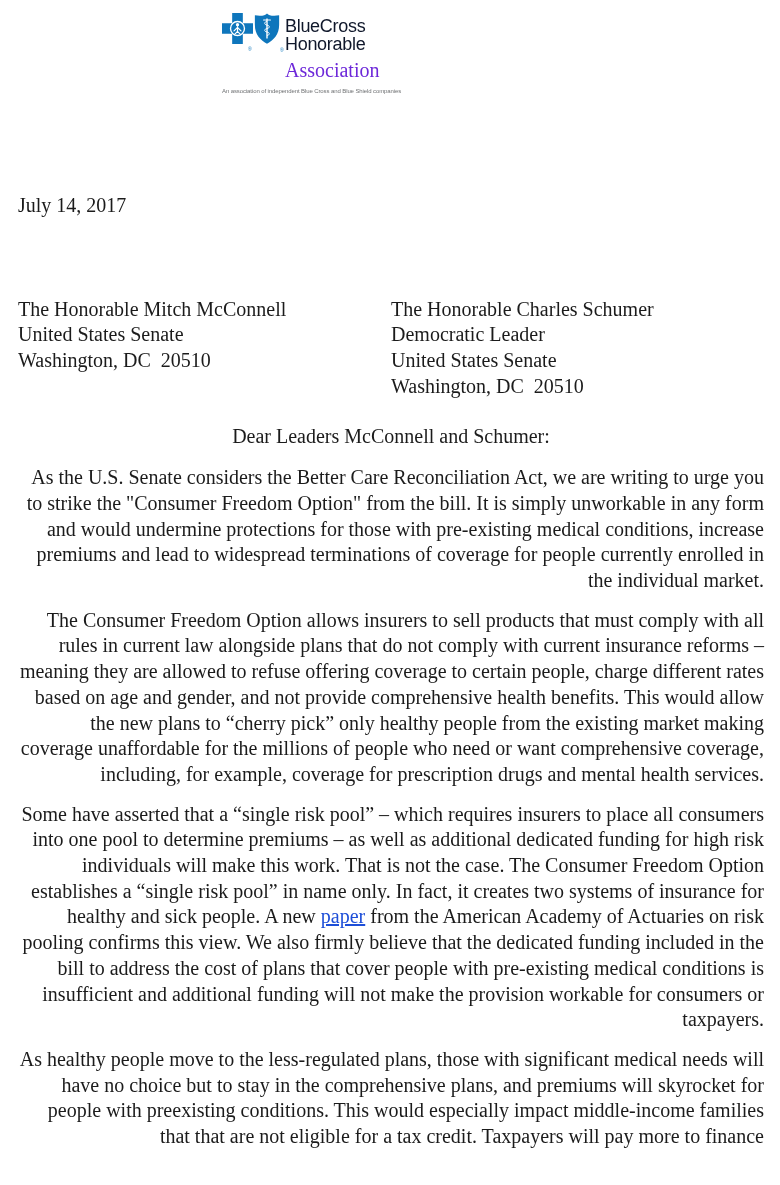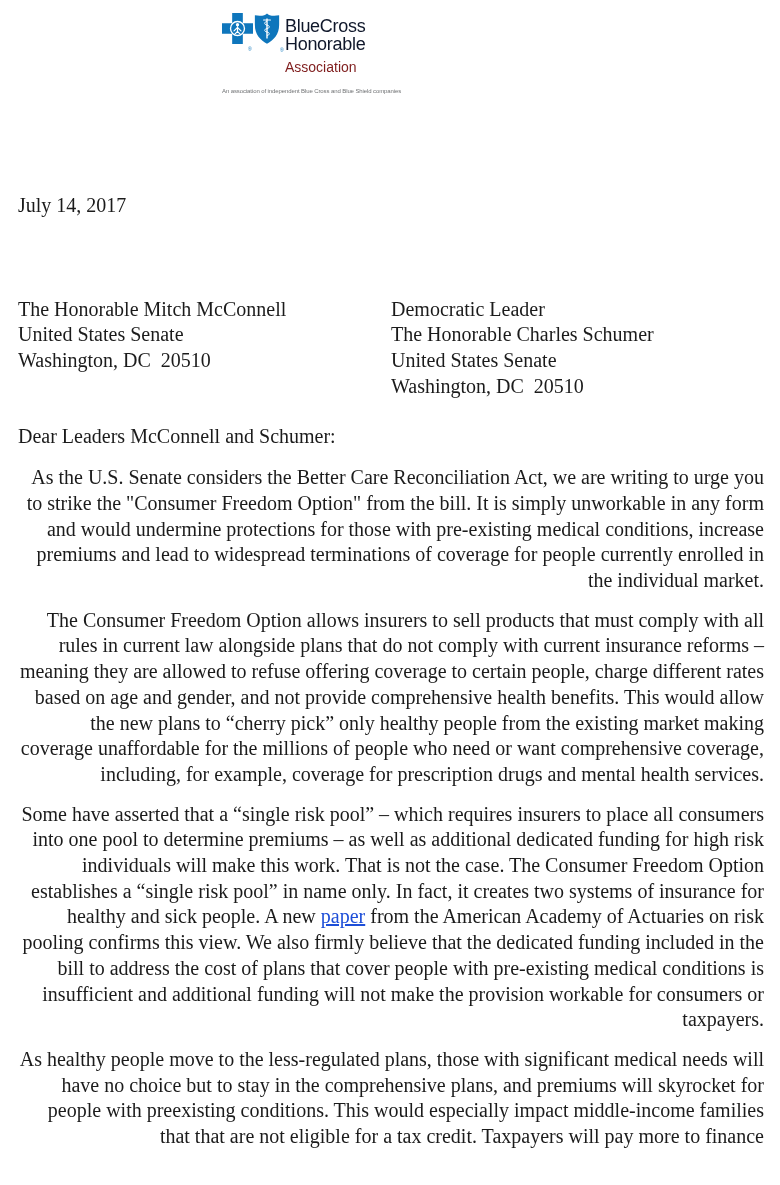--- a/index.html
+++ b/index.html
@@ -38,40 +38,40 @@
   .bcbs-reg-cross { position: absolute; left: 26px; top: 36px; font-family: "Liberation Sans", sans-serif; font-size: 5px; color: #0e76bc; }
   .bcbs-reg-shield { position: absolute; left: 58px; top: 37px; font-family: "Liberation Sans", sans-serif; font-size: 5px; color: #0e76bc; }
   .bcbs-name {
     position: absolute; left: 63px; top: 8px;
     font-family: "Liberation Sans", sans-serif;
     font-weight: normal; font-size: 18px; line-height: 17.5px;
     letter-spacing: -0.3px; color: #0f172a;
   }
   .bcbs-association {
     position: absolute; left: 63px; top: 49px;
-    font-family: Liberation Sans, sans-serif;
-    font-size: 14px; color: #7f1d1d;
+    font-family: Liberation Serif, serif;
+    font-size: 20px; color: #6d28d9;
   }
   .bcbs-tagline {
     position: absolute; left: 0; top: 78px; width: 170px;
     font-family: "Liberation Sans", sans-serif;
     font-size: 6px; letter-spacing: -0.1px; color: #707274;
     white-space: nowrap;
   }
 
   
   .letter-body {
     position: absolute; left: 18px; top: 193px; width: 746px;
     font-size: 20px; line-height: 25.7px;
   }
   .date { margin: 0 0 78px 0; }
   .recipients { display: flex; margin: 0 0 24px 0; }
   .recipient { width: 437px; }
   .recipient .addr-line { white-space: pre-wrap; }
-  .salutation { margin: 0 0 16px 0; }
+  .salutation { margin: 0 0 16px 0; text-align: center; }
   .body-para { margin: 0 0 14px 0; text-align: right; }
   .inline-link { color: #1d4ed8; text-decoration: underline; cursor: pointer; }
 </style>
 </head>
 <body>
 
 <div class="page">
 
   <header class="letterhead">
 
@@ -105,22 +105,22 @@
 
     <div class="date">July 14, 2017</div>
 
     <div class="recipients">
       <div class="recipient">
         <div class="addr-line">The Honorable Mitch McConnell</div>
         <div class="addr-line">United States Senate</div>
         <div class="addr-line">Washington, DC  20510</div>
       </div>
       <div class="recipient">
+        <div class="addr-line">The Honorable Charles Schumer</div>
         <div class="addr-line">Democratic Leader</div>
-        <div class="addr-line">The Honorable Charles Schumer</div>
         <div class="addr-line">United States Senate</div>
         <div class="addr-line">Washington, DC  20510</div>
       </div>
     </div>
 
     <p class="salutation">Dear Leaders McConnell and Schumer:</p>
 
     <p class="body-para">As the U.S. Senate considers the Better Care Reconciliation Act, we are writing to urge you to strike the "Consumer Freedom Option" from the bill. It is simply unworkable in any form and would undermine protections for those with pre-existing medical conditions, increase premiums and lead to widespread terminations of coverage for people currently enrolled in the individual market.</p>
 
     <p class="body-para">The Consumer Freedom Option allows insurers to sell products that must comply with all rules in current law alongside plans that do not comply with current insurance reforms – meaning they are allowed to refuse offering coverage to certain people, charge different rates based on age and gender, and not provide comprehensive health benefits. This would allow the new plans to “cherry pick” only healthy people from the existing market making coverage unaffordable for the millions of people who need or want comprehensive coverage, including, for example, coverage for prescription drugs and mental health services.</p>

